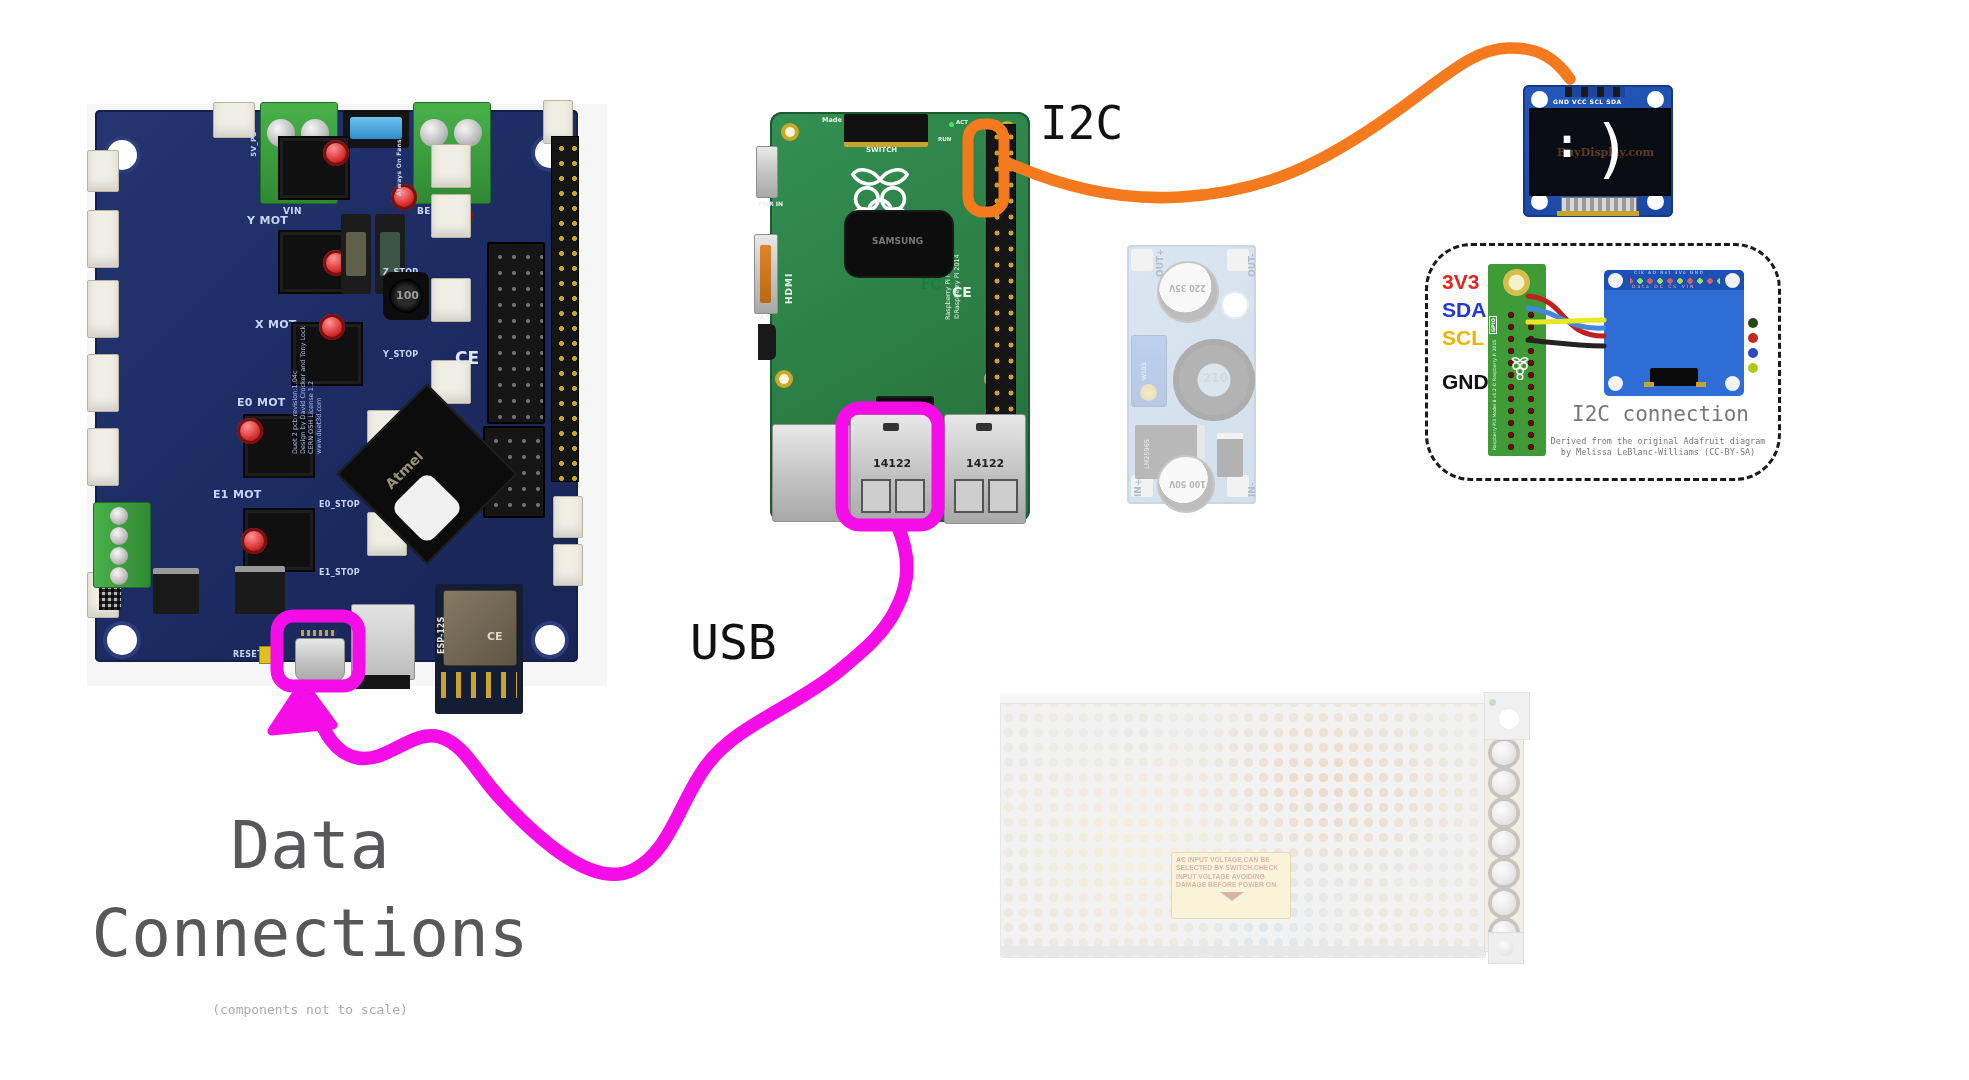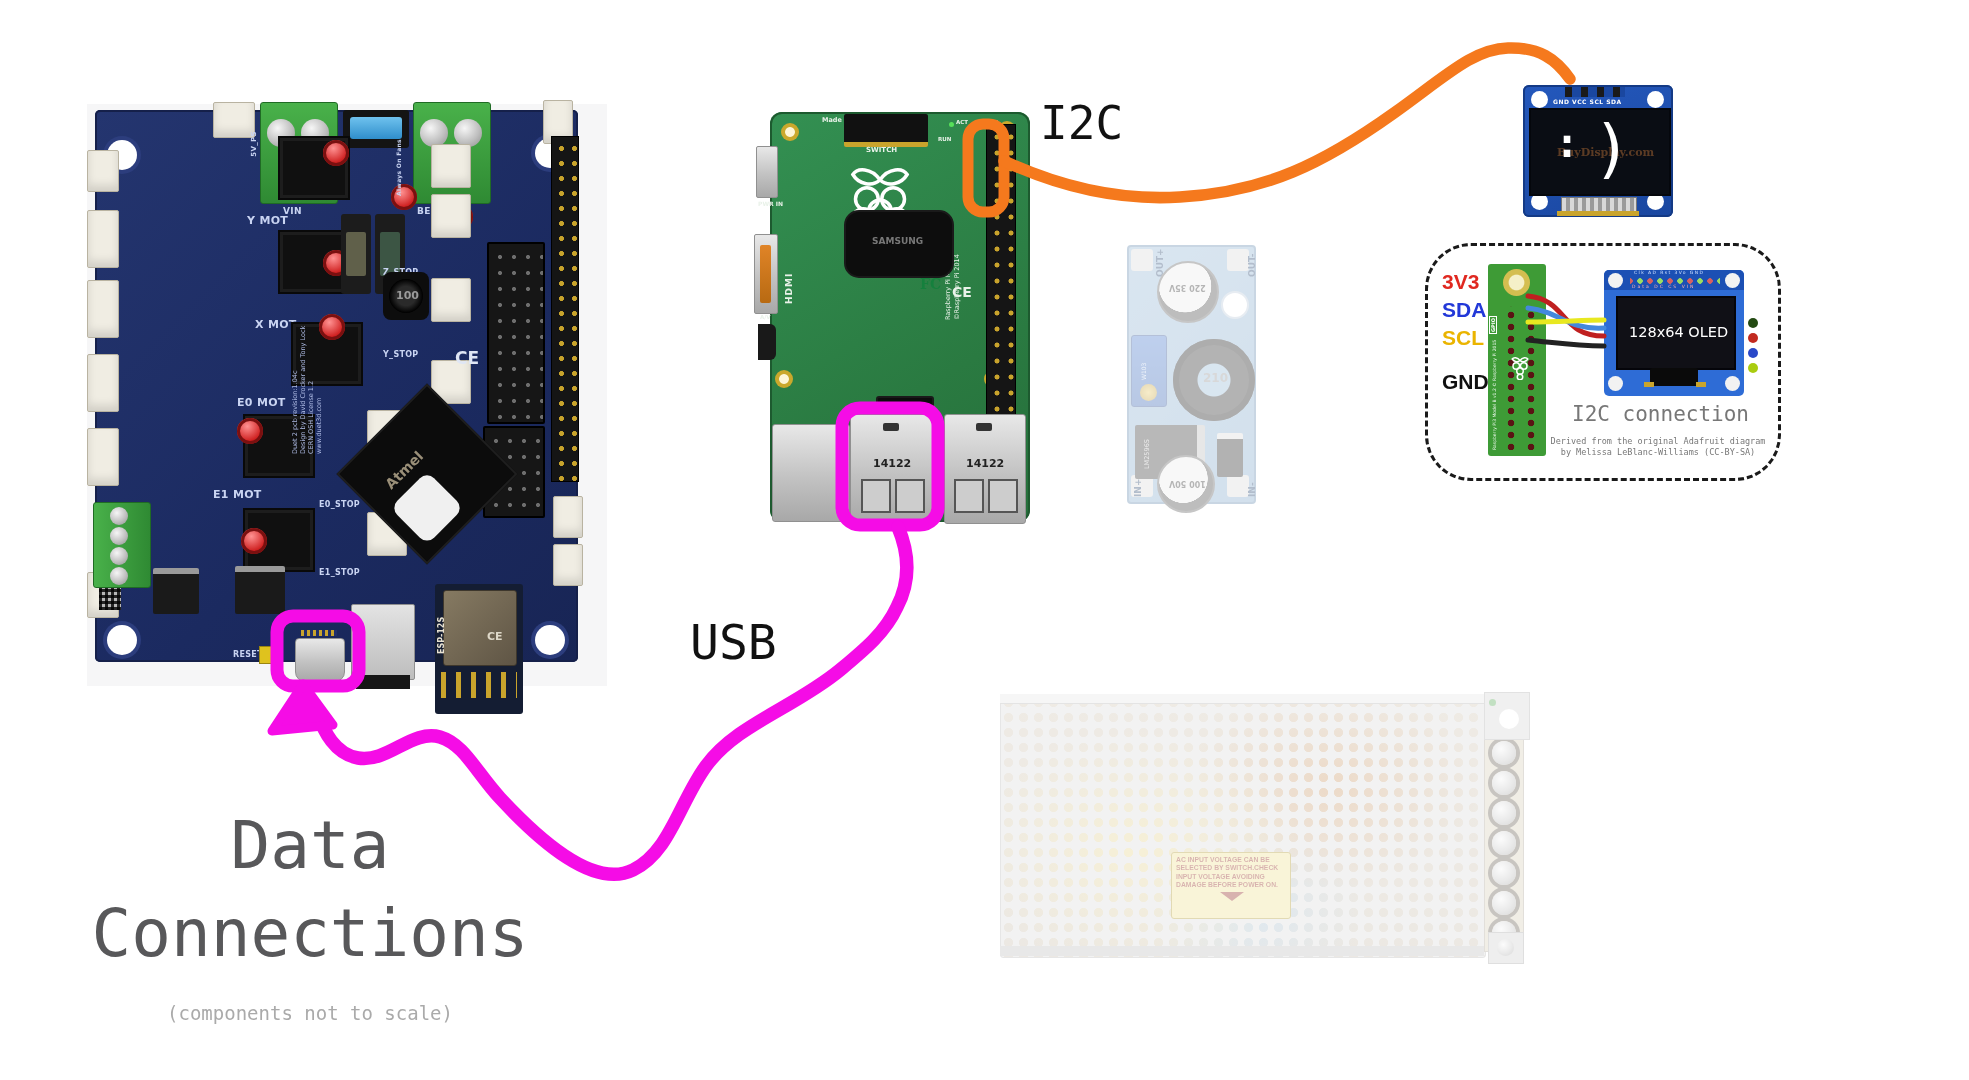--- a/index.html
+++ b/index.html
@@ -307,23 +307,20 @@
     </div>
     <div class="ab" style="left:176px;top:24px;width:140px;height:126px;background:#2e6cd6;border-radius:5px">
       <div class="ab" style="left:0;top:0;width:140px;height:20px;background:#1c50b4;border-radius:5px 5px 0 0"></div>
       <div class="tx" style="left:30px;top:0;color:#cfe0ff;font:4.5px 'DejaVu Sans',sans-serif;letter-spacing:1.4px">Clk AD Rst 3Vo GND</div>
       <div class="ab" style="left:26px;top:7px;width:90px;height:8px;background-image:radial-gradient(circle,#9adf60 2.5px,rgba(0,0,0,0) 3px),radial-gradient(circle,#d86060 2.5px,rgba(0,0,0,0) 3px);background-size:20px 8px,20px 8px;background-position:0 0,10px 0"></div>
       <div class="tx" style="left:28px;top:14px;color:#ffb0b0;font:4.5px 'DejaVu Sans',sans-serif;letter-spacing:2px">Data DC CS VIN</div>
       <div class="cir" style="left:4px;top:3px;width:15px;height:15px;background:#f2f2f2"></div>
       <div class="cir" style="left:121px;top:3px;width:15px;height:15px;background:#f2f2f2"></div>
       <div class="cir" style="left:4px;top:106px;width:15px;height:15px;background:#f2f2f2"></div>
       <div class="cir" style="left:121px;top:106px;width:15px;height:15px;background:#f2f2f2"></div>
-      <div class="ab" style="left:12px;top:26px;width:116px;height:70px;background:#101016;border:2px solid #05050a">
-        <div class="tx" style="left:11px;top:26px;color:#fff;font:14.5px 'DejaVu Sans',sans-serif">128x64 OLED</div>
-      </div>
       <div class="ab" style="left:46px;top:98px;width:48px;height:18px;background:#0a0a0a;border-radius:2px"></div>
       <div class="ab" style="left:40px;top:112px;width:10px;height:5px;background:#c9a42c"></div>
       <div class="ab" style="left:92px;top:112px;width:10px;height:5px;background:#c9a42c"></div>
     </div>
     <div class="cir" style="left:320px;top:72px;width:10px;height:10px;background:#234a12"></div>
     <div class="cir" style="left:320px;top:87px;width:10px;height:10px;background:#c22a20"></div>
     <div class="cir" style="left:320px;top:102px;width:10px;height:10px;background:#2a48c8"></div>
     <div class="cir" style="left:320px;top:117px;width:10px;height:10px;background:#aacc10"></div>
     <div class="tx mono" style="left:140px;top:156px;width:185px;text-align:center;color:#777;font-size:21px">I2C connection</div>
     <div class="ab mono" style="left:105px;top:190px;width:250px;text-align:center;color:#777;font-size:8.5px;line-height:1.35">
@@ -346,16 +343,16 @@
     <rect x="277" y="616" width="82" height="70" rx="16" fill="none" stroke="#f50ce6" stroke-width="13"></rect>
     <path d="M898 527 C909 553 911 580 897 607 C885 633 864 650 840 670 C794 708 737 724 706 766 C679 803 670 852 633 870 C594 889 540 841 500 798 C476 772 464 744 440 737 C412 729 388 763 358 758 C335 754 324 732 317 712" fill="none" stroke="#f50ce6" stroke-width="13.5" stroke-linecap="round"></path>
     <path d="M303 684 L272 731 L333 725 Z" fill="#f50ce6" stroke="#f50ce6" stroke-width="9" stroke-linejoin="round"></path>
   </svg>
 
   <div class="tx mono" style="left:1040px;top:96px;font-size:46px;font-weight:500;color:#111">I2C</div>
   <div class="tx mono" style="left:690px;top:614px;font-size:48px;font-weight:500;color:#111">USB</div>
   <div class="ab mono" style="left:40px;top:802px;width:540px;text-align:center;color:#58585a">
     <div style="font-size:66px;line-height:88px">Data</div>
     <div style="font-size:66px;line-height:88px">Connections</div>
-    <div style="font-size:19px;color:#aaaaaa;margin-top:24px">(components not to scale)</div>
+    <div style="font-size:13px;color:#aaaaaa;margin-top:24px">(components not to scale)</div>
   </div>
 
 </div>
 
 </body></html>

